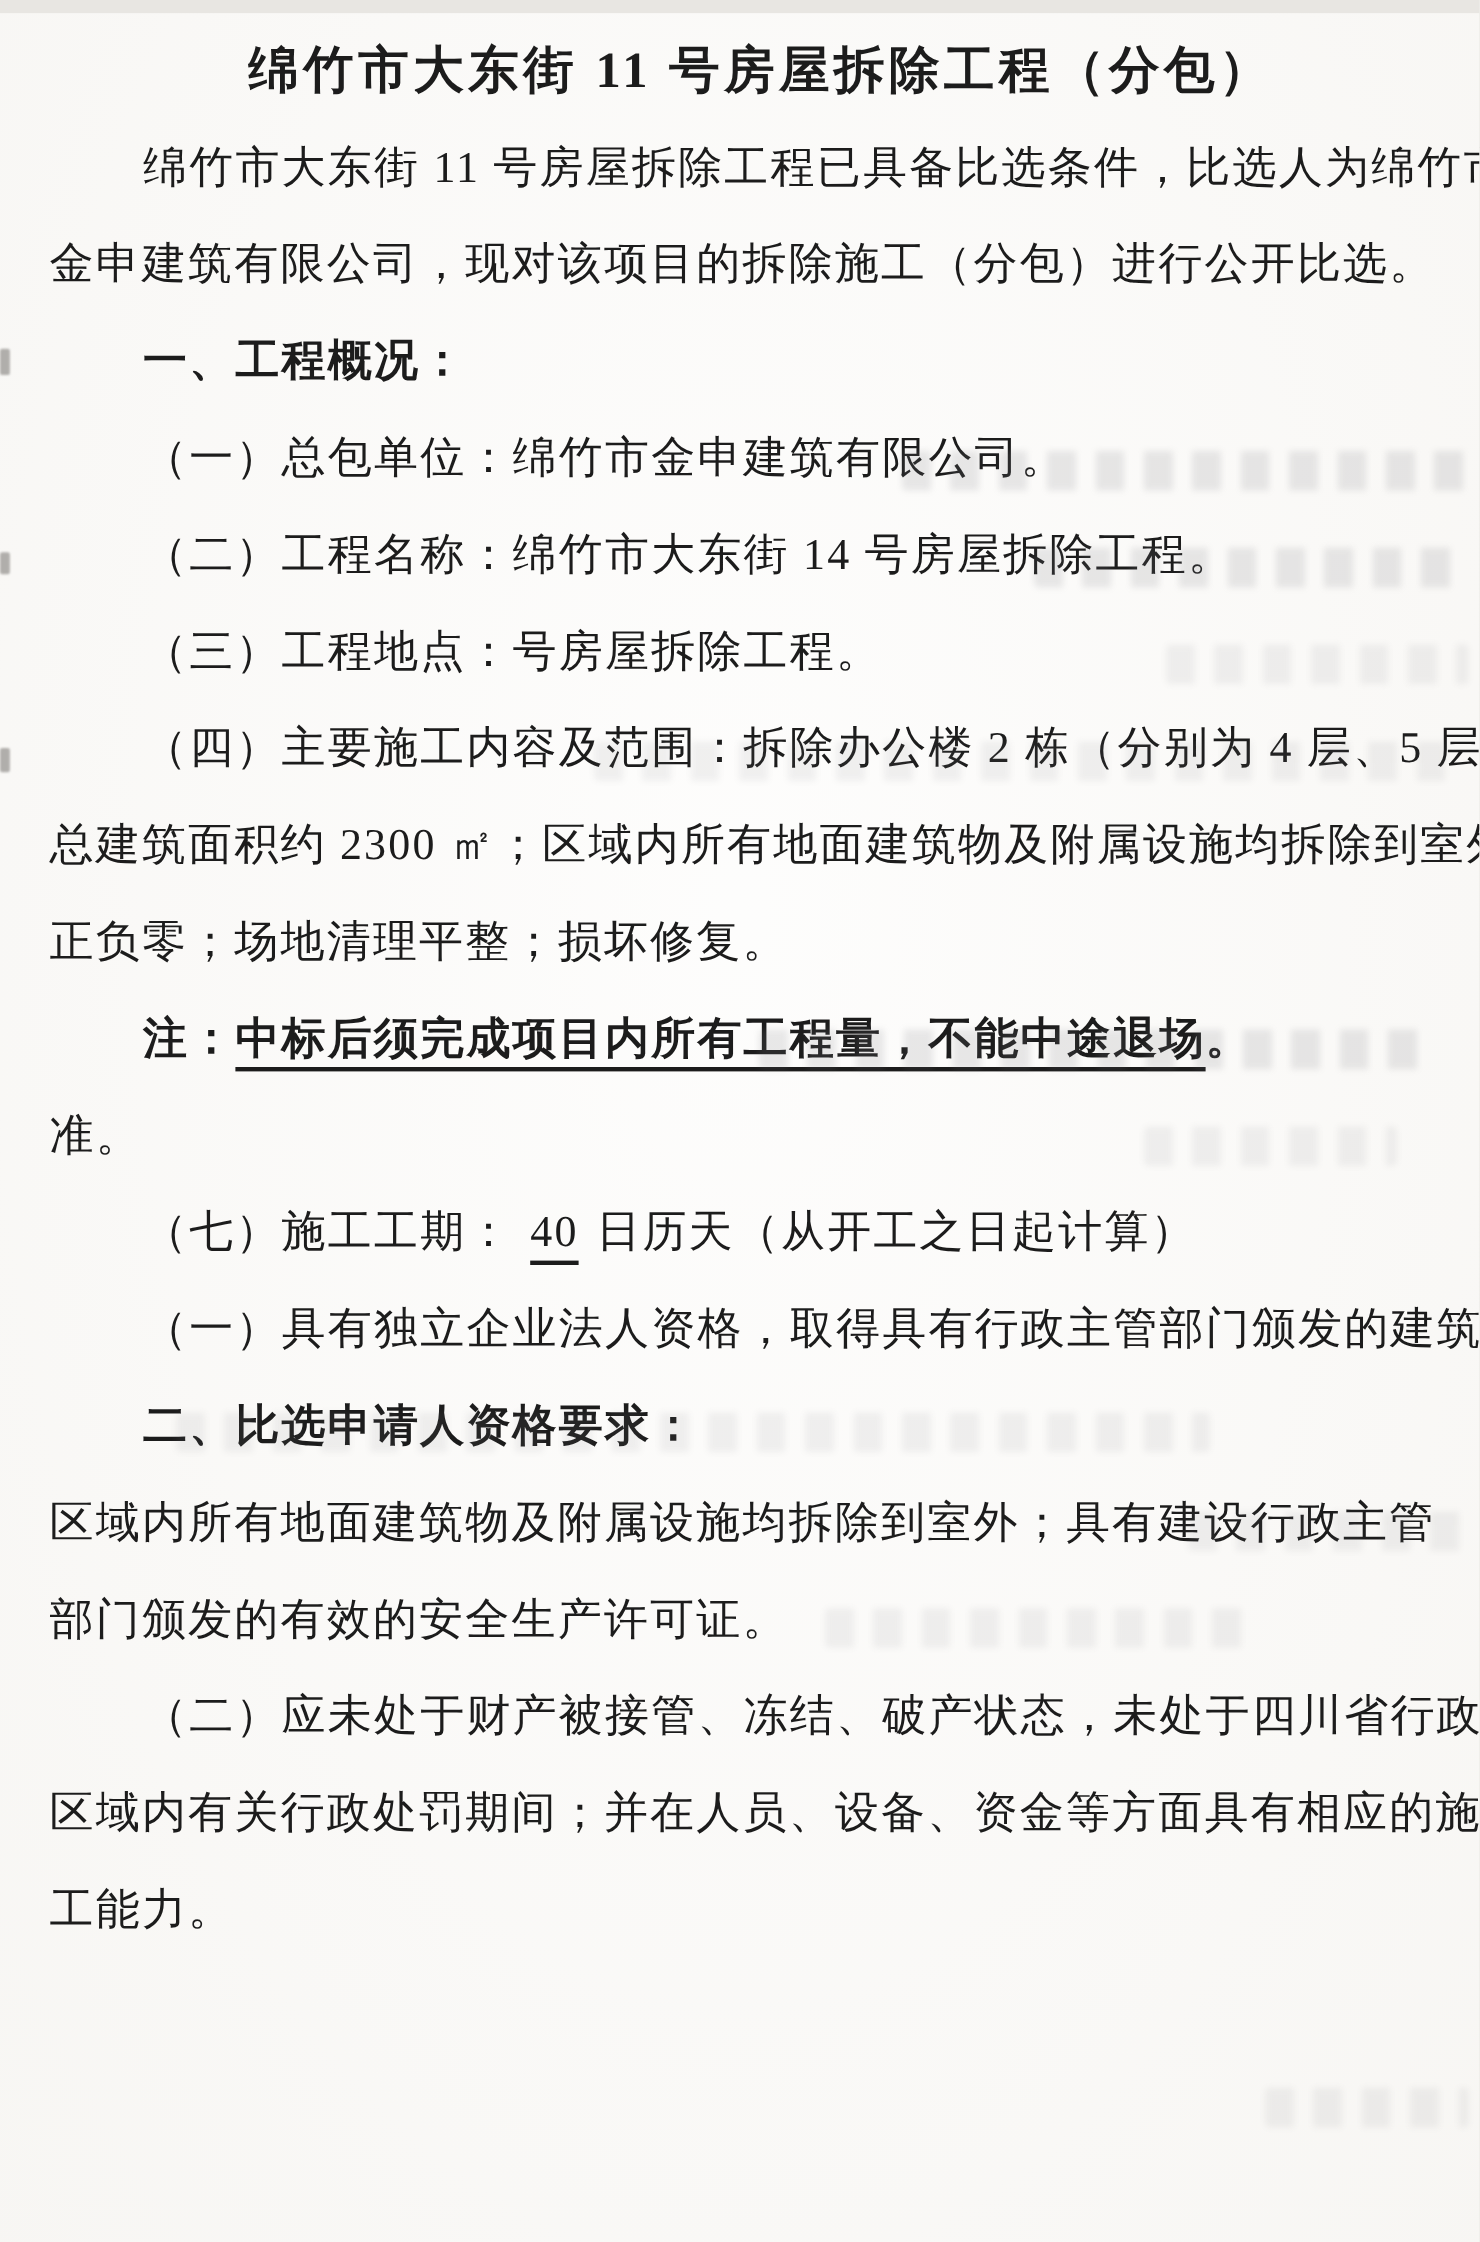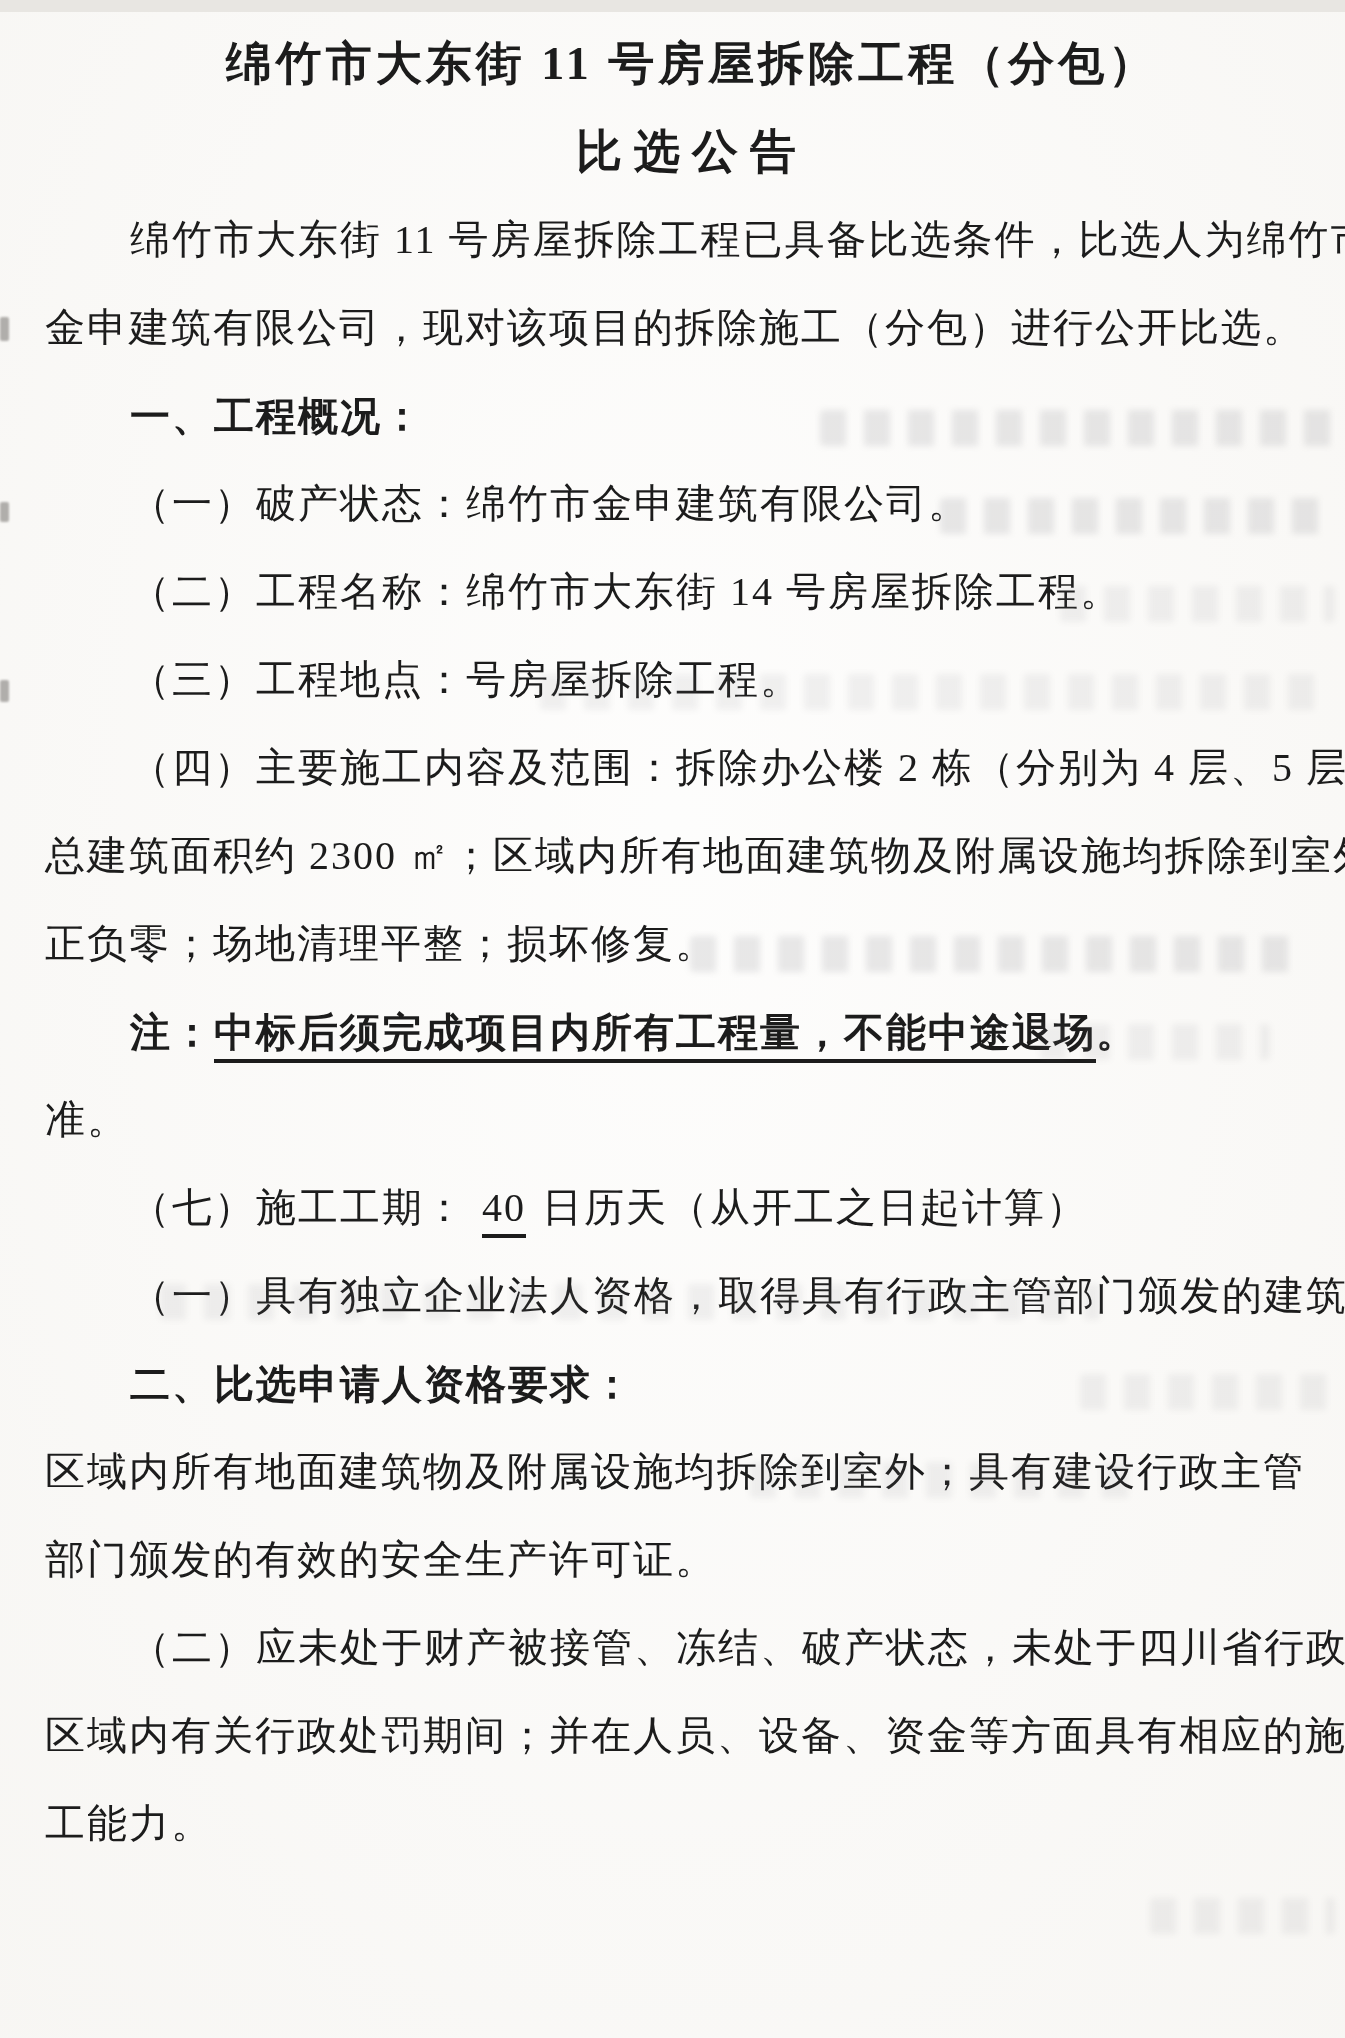--- a/index.html
+++ b/index.html
@@ -80,27 +80,26 @@
   <div class="ghost faint" style="top:1012px;left:1040px;width:230px;"></div>
   <div class="ghost faint" style="top:1272px;left:160px;width:940px;"></div>
   <div class="ghost faint" style="top:1362px;left:1080px;width:250px;"></div>
   <div class="ghost faint" style="top:1450px;left:750px;width:390px;"></div>
   <div class="ghost faint" style="top:1886px;left:1150px;width:185px;"></div>
   <div class="edge" style="top:305px;height:24px;"></div>
   <div class="edge" style="top:490px;height:20px;"></div>
   <div class="edge" style="top:668px;height:22px;"></div>
 
   <div class="line title">绵竹市大东街 11 号房屋拆除工程（分包）</div>
-  <div class="line title title2">比选公告</div>
 
   <div class="line indent">绵竹市大东街 11 号房屋拆除工程已具备比选条件，比选人为绵竹市</div>
   <div class="line">金申建筑有限公司，现对该项目的拆除施工（分包）进行公开比选。</div>
 
   <div class="line indent hei">一、工程概况：</div>
-  <div class="line indent">（一）破产状态：绵竹市金申建筑有限公司。</div>
+  <div class="line indent">（一）总包单位：绵竹市金申建筑有限公司。</div>
   <div class="line indent">（二）工程名称：绵竹市大东街 14 号房屋拆除工程。</div>
   <div class="line indent">（三）工程地点：号房屋拆除工程。</div>
   <div class="line indent">（四）主要施工内容及范围：拆除办公楼 2 栋（分别为 4 层、5 层），</div>
   <div class="line">总建筑面积约 2300 ㎡；区域内所有地面建筑物及附属设施均拆除到室外</div>
   <div class="line">正负零；场地清理平整；损坏修复。</div>
 
   <div class="line indent hei"><span>注：</span><span class="u">中标后须完成项目内所有工程量，不能中途退场</span><span>。</span></div>
 
   <div class="line">准。</div>
 

